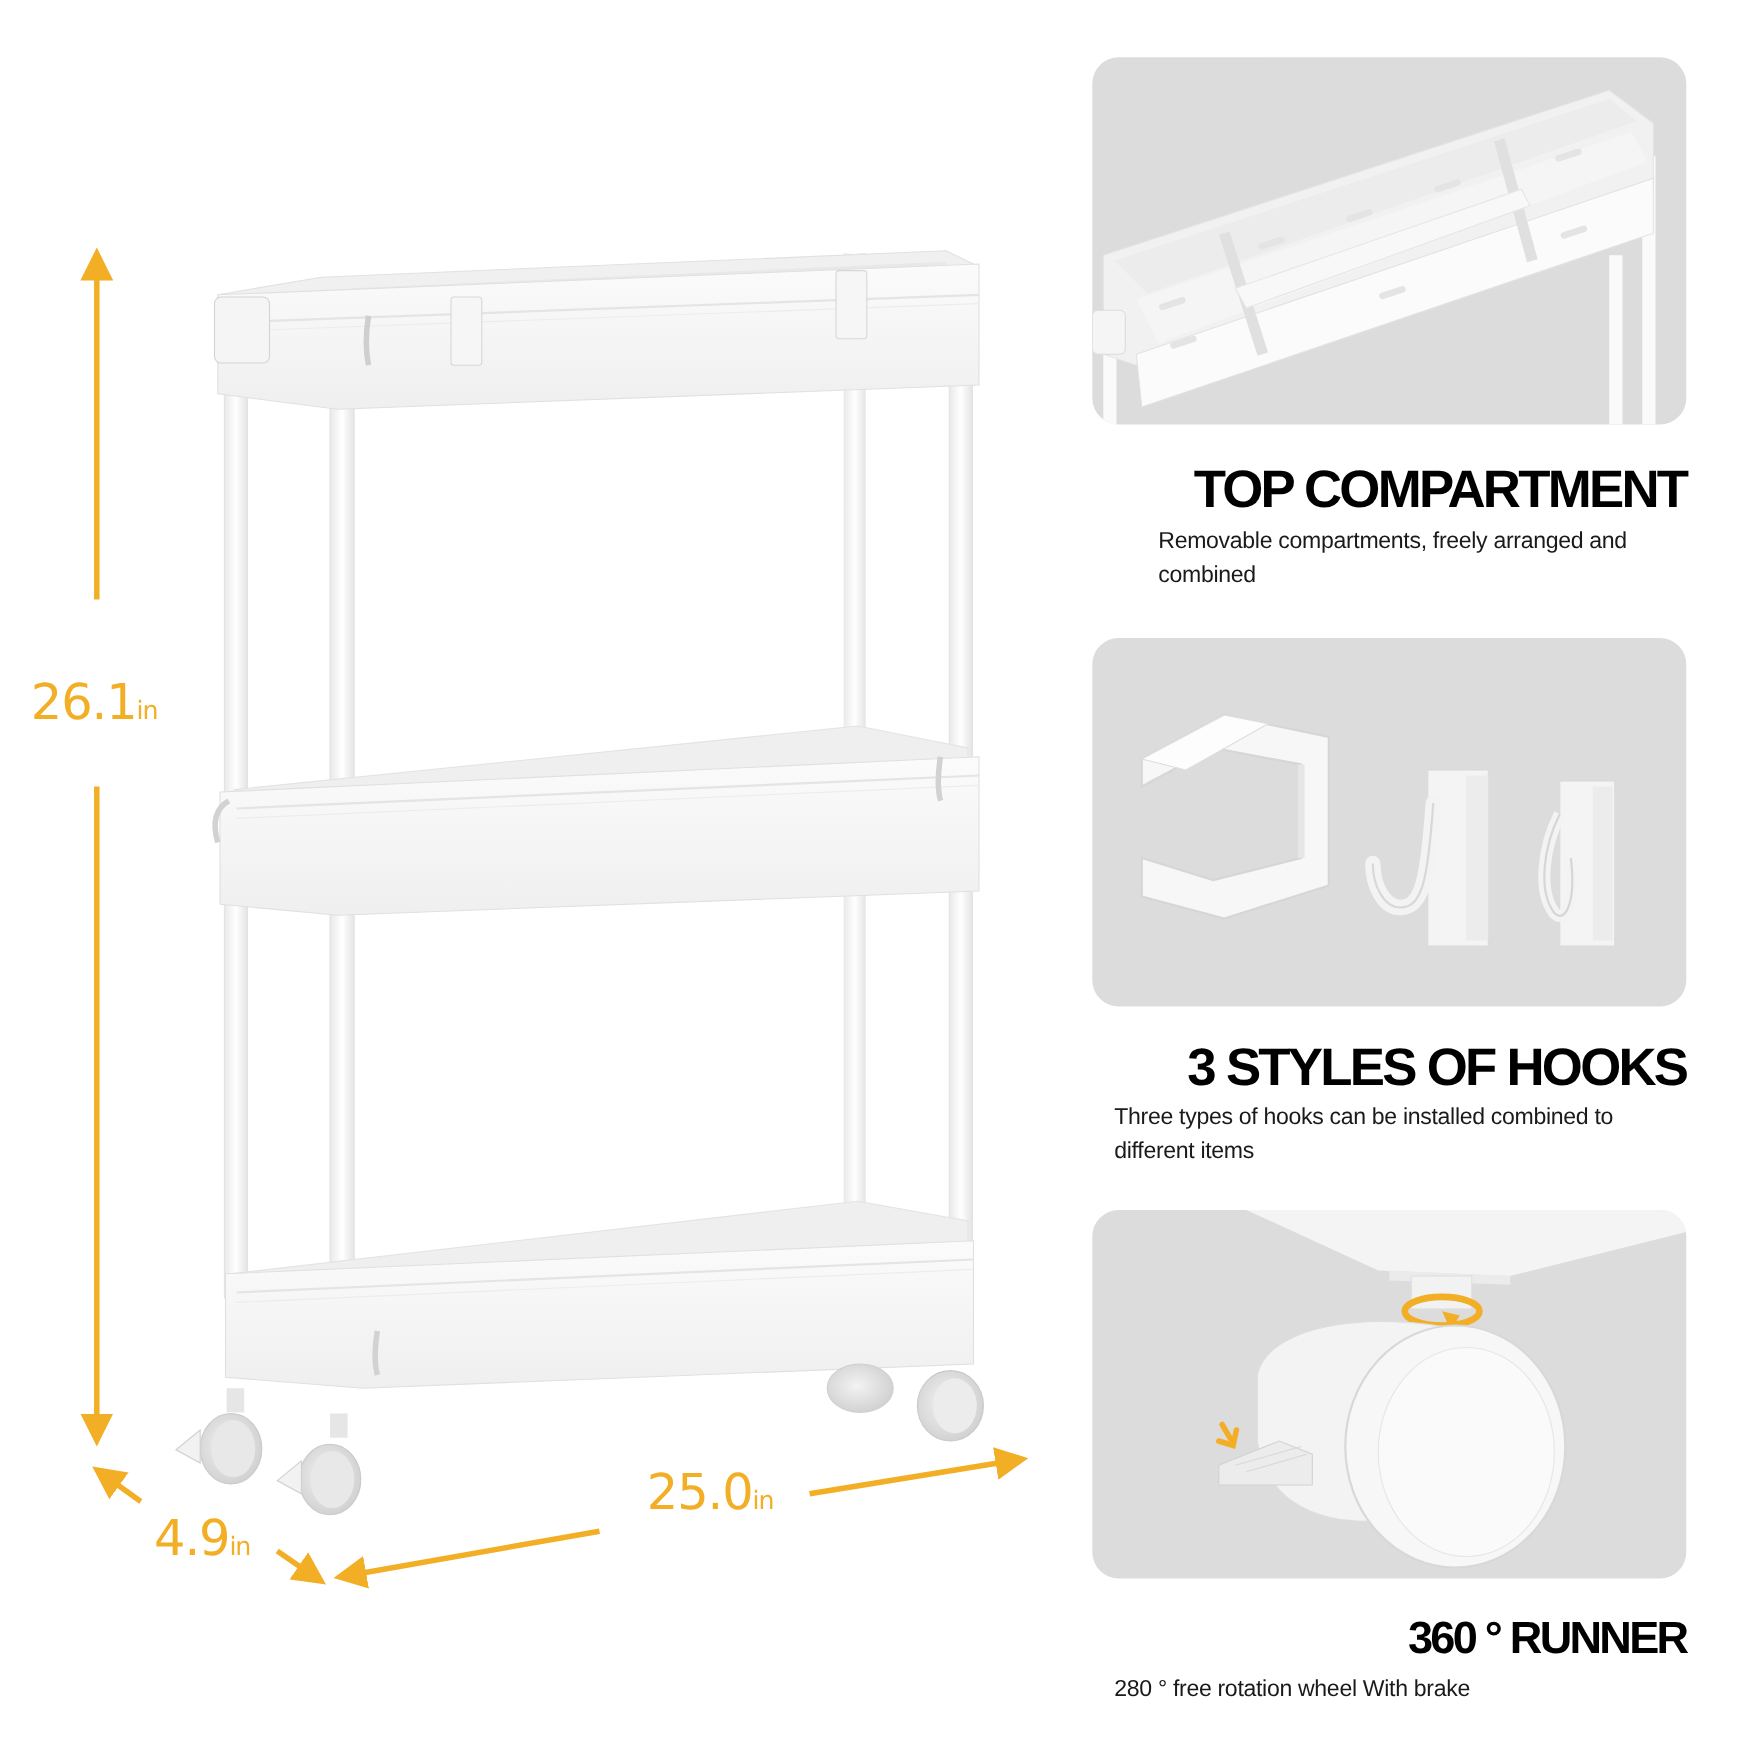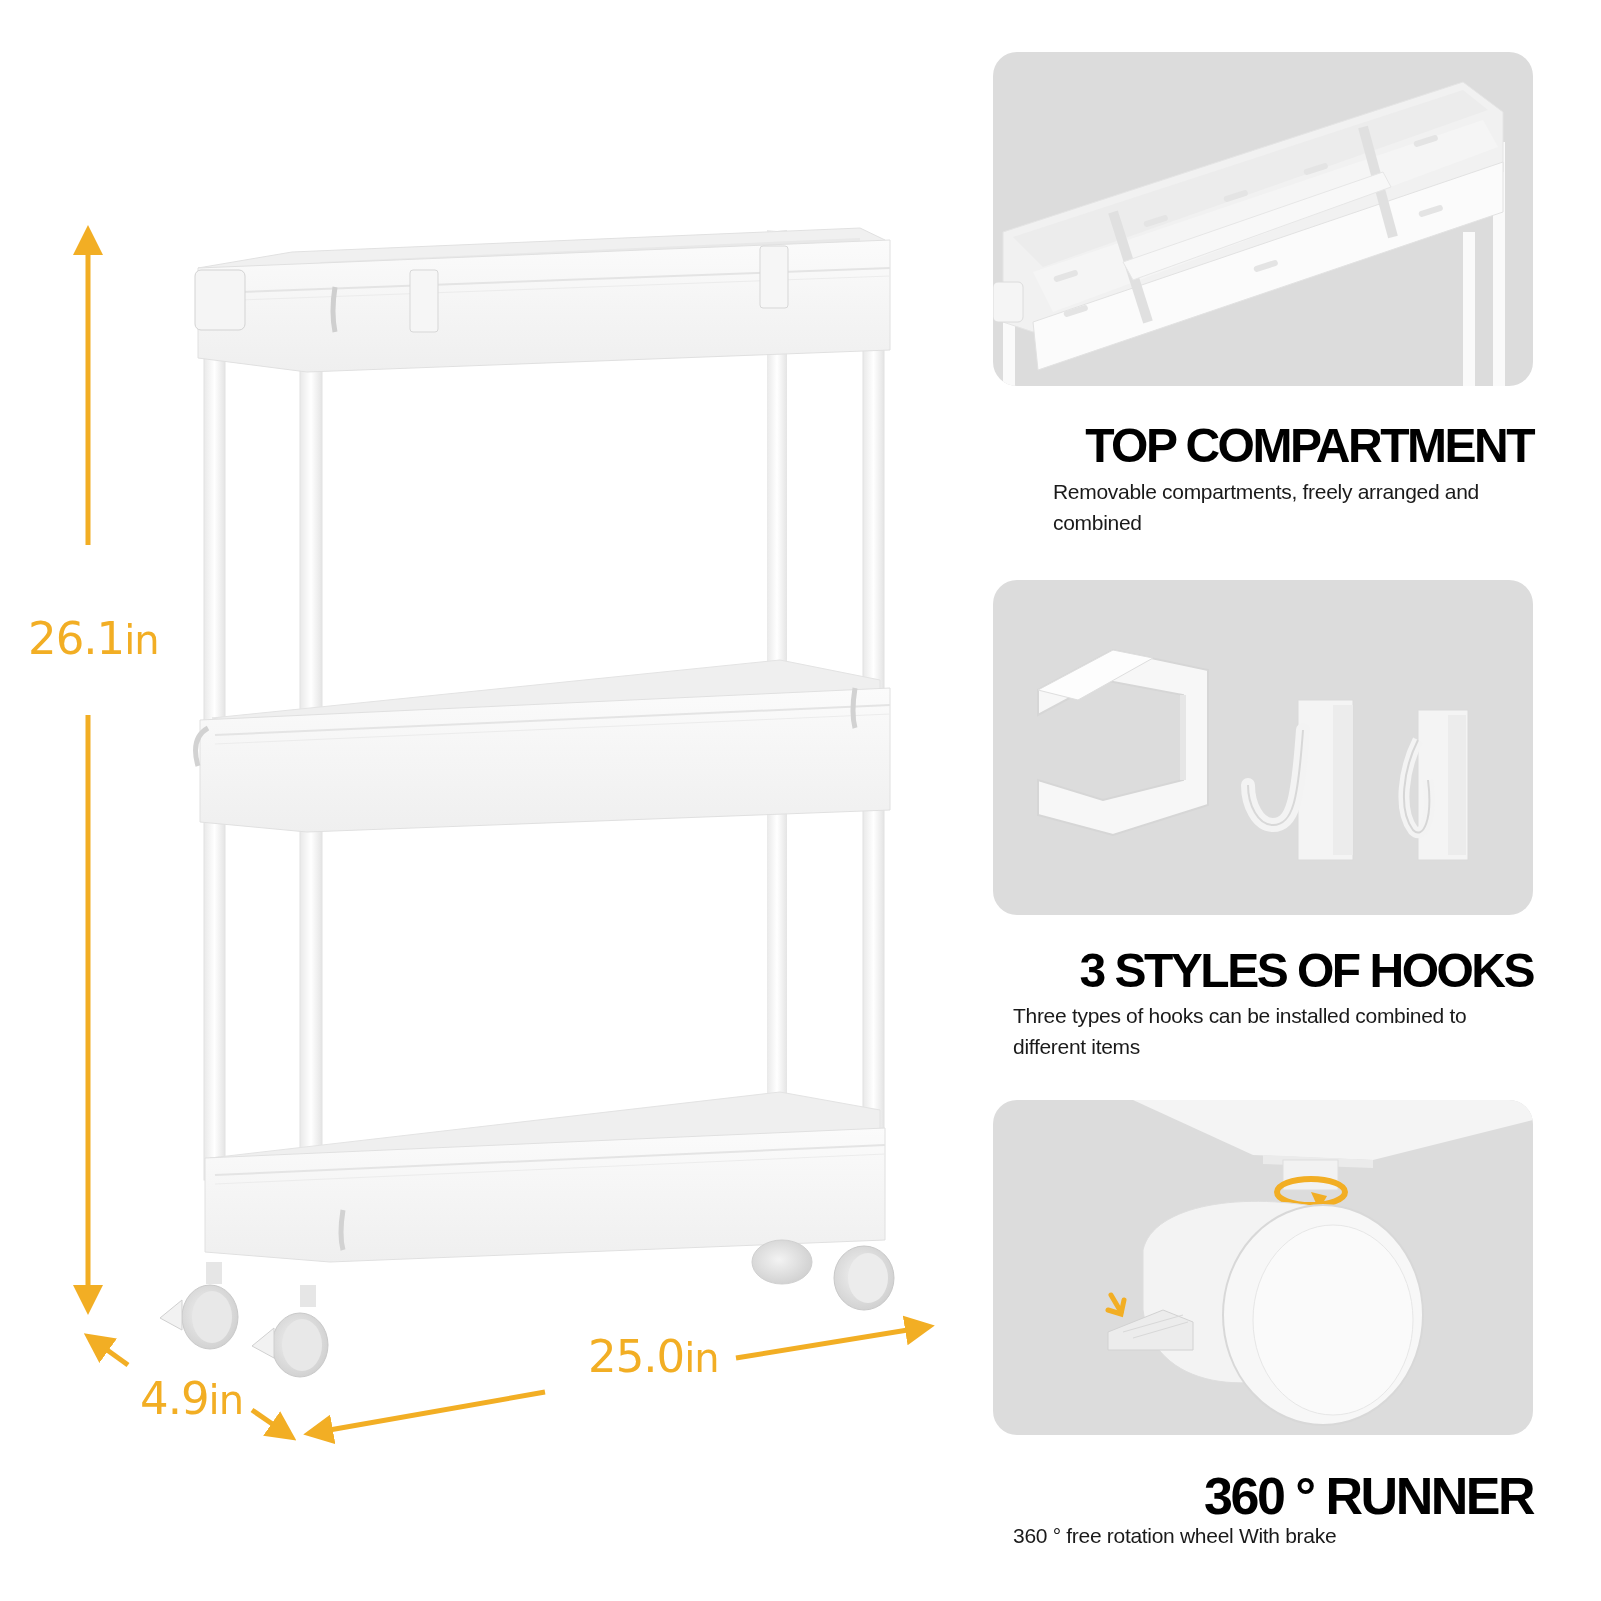--- a/index.html
+++ b/index.html
@@ -6,21 +6,21 @@
   body { width: 1601px; height: 1601px; position: relative; overflow: hidden;
          font-family: "Liberation Sans", "DejaVu Sans", sans-serif; }
 
   
   .cart-area { position: absolute; left: 0; top: 0; width: 960px; height: 1601px; }
   .cart-area svg { position: absolute; left: 0; top: 0; }
 
   .dim-label { position: absolute; color: #f2ae24; font-family: "DejaVu Sans", sans-serif;
                font-weight: 400; letter-spacing: -1px; white-space: nowrap; }
   .dim-label .num { font-size: 45px; }
-  .dim-label .unit { font-size: 40px; }
+  .dim-label .unit { font-size: 23px; }
   .dim-height { left: 28px; top: 612px; }
   .dim-depth  { left: 140px; top: 1372px; }
   .dim-width  { left: 588px; top: 1330px; }
 
   
   .panel { position: absolute; left: 993px; width: 540px; background: #dcdcdc;
            border-radius: 24px; overflow: hidden; }
   .panel svg { position: absolute; left: 0; top: 0; }
   .panel-1 { top: 52px;  height: 334px; }
   .panel-2 { top: 580px; height: 335px; }
@@ -29,21 +29,21 @@
   .feature-title { position: absolute; right: 68px; color: #000000; font-weight: 700;
                    font-family: "Liberation Sans", sans-serif; letter-spacing: -2.5px;
                    white-space: nowrap; text-align: right; }
   .feature-desc { position: absolute; right: 68px; color: #1a1a1a; font-size: 21px;
                   line-height: 31px; font-family: "Liberation Sans", sans-serif;
                   letter-spacing: -0.3px; }
   .t1 { top: 418px; font-size: 48px; }
   .d1 { top: 476px; width: 480px; }
   .t2 { top: 943px; font-size: 48px; margin-left: 38px; }
   .d2 { top: 1000px; width: 520px; }
-  .t3 { top: 1466px; font-size: 52px; }
+  .t3 { top: 1466px; font-size: 41px; }
   .d3 { top: 1520px; width: 520px; white-space: nowrap; }
 </style>
 </head>
 <body>
 
 <div class="cart-area">
   <svg width="960" height="1601" viewBox="0 0 960 1601">
     <defs>
       <linearGradient id="trayFront" x1="0" y1="0" x2="0" y2="1">
         <stop offset="0" stop-color="#fbfbfb"></stop>
@@ -217,13 +217,13 @@
       <line x1="130" y1="232" x2="190" y2="215" stroke="#d8d8d8"></line>
       <line x1="140" y1="238" x2="195" y2="222" stroke="#d8d8d8"></line>
     </g>
     <g stroke="#f2ae24" stroke-width="5" fill="none" stroke-linecap="round">
       <line x1="118" y1="195" x2="128" y2="212"></line>
       <polyline points="115,210 128,214 131,200"></polyline>
     </g>
   </svg>
 </div>
 <div class="feature-title t3">360 ° RUNNER</div>
-<div class="feature-desc d3">360 ° free rotation wheel With brake</div>
+<div class="feature-desc d3">280 ° free rotation wheel With brake</div>
 
 </body></html>

